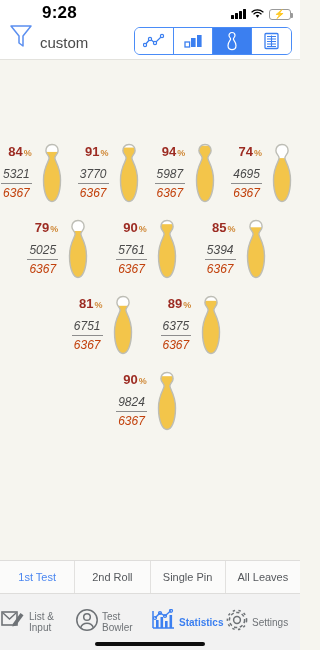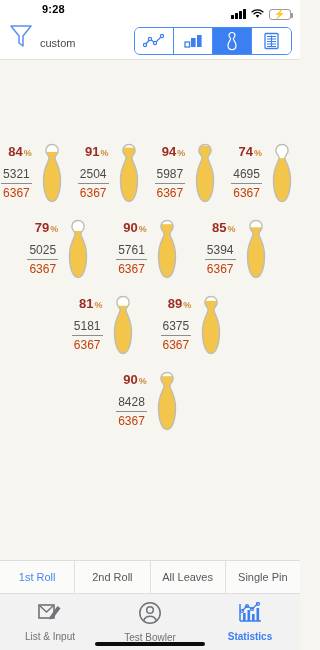--- a/index.html
+++ b/index.html
@@ -10,21 +10,21 @@
   }
   #app{ position:relative; width:300px; height:650px; background:#f6f5ef; }
 
   
   .statusbar{
     height:22px; background:#ffffff;
     display:flex; align-items:center; position:relative;
   }
   .sb-time{
     position:absolute; left:42px; top:3px;
-    font-size:11px; font-weight:700; color:#000;
+    font-size:17px; font-weight:700; color:#000;
     letter-spacing:.2px;
   }
   .sb-right{
     position:absolute; right:9px; top:5px;
     display:flex; align-items:center; gap:5px;
   }
   .signal{ display:flex; align-items:flex-end; gap:1.4px; height:10px; }
   .signal i{ display:block; width:2.6px; background:#000; border-radius:.5px; }
   .signal i:nth-child(1){height:4px;}
   .signal i:nth-child(2){height:6px;}
@@ -47,21 +47,21 @@
   
   .header{
     height:38px; background:#ffffff;
     display:flex; align-items:center; position:relative;
     border-bottom:1px solid #e3e2dd;
   }
   .filter-btn{
     position:absolute; left:8px; top:-1px;
     display:flex; align-items:center; gap:6px;
   }
-  .filter-label{ font-size:11px; color:#4a4a4a; padding-top:11px; }
+  .filter-label{ font-size:15px; color:#4a4a4a; padding-top:11px; }
 
   .segmented{
     position:absolute; left:134px; top:5px;
     display:flex; height:28px;
     border:1.3px solid #4a8cf7; border-radius:6px; overflow:hidden;
     background:#fff;
   }
   .seg{
     width:39px; height:100%;
     display:flex; align-items:center; justify-content:center;
@@ -83,21 +83,21 @@
 
   .pin-cell{
     display:flex; align-items:center; gap:3px;
   }
   .stats{ text-align:right; }
   .pct{
     font-size:13px; font-weight:700; color:#9c2b22;
     line-height:1.1; white-space:nowrap;
   }
   .pct .unit{ font-size:9px; font-weight:700; color:#d08a3a; margin-left:1px; }
-  .frac{ margin-top:7px; }
+  .frac{ margin-top:7px;font-style:italic; }
   .frac .num{
     font-size:12px; color:#4a4a4a; line-height:1.25;
     padding:0 2px 1px 2px; border-bottom:1px solid #8d8d8d;
   }
   .frac .den{
     font-size:12px; color:#c2410c; line-height:1.35;
     padding:1px 2px 0 2px;
   }
 
   .pin-svg{ display:block; }
@@ -116,22 +116,22 @@
   .rolltab:last-child{ border-right:none; }
   .rolltab.active{ color:#4a86f0; }
 
   
   .tabbar{
     position:absolute; left:0; right:0; bottom:0;
     height:56px; background:#f2f2f2;
     display:flex;
   }
   .tabitem{
-    flex:1; display:flex; flex-direction:column;
-    align-items:center; justify-content:center; gap:3px;
+    flex:1; display:flex; flex-direction:row;
+    align-items:center; gap:3px;
     color:#6e7276;
   }
   .tabitem.active{ color:#3b7ff0; }
   .tabitem .tlabel{ font-size:10px; }
   .tabitem.active .tlabel{ font-weight:700; }
 
   .homebar{
     position:absolute; bottom:4px; left:50%; transform:translateX(-50%);
     width:110px; height:4px; background:#0d0d0d; border-radius:2px;
   }
@@ -239,21 +239,21 @@
               <path d="M17 2.5 c4.4 0 6.1 3.4 6.1 6.2 c0 3.2 -3.2 5.0 -3.2 7.4 c0 3.4 5.6 8.4 5.6 22.0 c0 13.0 -4.0 21.4 -8.5 21.4 c-4.5 0 -8.5 -8.4 -8.5 -21.4 c0 -13.6 5.6 -18.6 5.6 -22.0 c0 -2.4 -3.2 -4.2 -3.2 -7.4 c0 -2.8 1.7 -6.2 6.1 -6.2 Z" fill="#ffffff"></path>
               <rect x="0" y="9.92" width="34" height="52.08" fill="#f3c54a" clip-path="url(#clip_0_0)"></rect>
               <path d="M17 2.5 c4.4 0 6.1 3.4 6.1 6.2 c0 3.2 -3.2 5.0 -3.2 7.4 c0 3.4 5.6 8.4 5.6 22.0 c0 13.0 -4.0 21.4 -8.5 21.4 c-4.5 0 -8.5 -8.4 -8.5 -21.4 c0 -13.6 5.6 -18.6 5.6 -22.0 c0 -2.4 -3.2 -4.2 -3.2 -7.4 c0 -2.8 1.7 -6.2 6.1 -6.2 Z" fill="none" stroke="#bdbdb5" stroke-width="1.4"></path>
             </svg>
           </div>
         </div>
         <div class="pin-cell">
           <div class="stats">
             <div class="pct">91<span class="unit">%</span></div>
             <div class="frac">
-              <div class="num">2504</div>
+              <div class="num">3770</div>
               <div class="den">6367</div>
             </div>
           </div>
           <div>
             <svg class="pin-svg" width="34" height="62" viewBox="0 0 34 62">
               <defs>
                 <clipPath id="clip_0_1">
                   <path d="M17 2.5 c4.4 0 6.1 3.4 6.1 6.2 c0 3.2 -3.2 5.0 -3.2 7.4 c0 3.4 5.6 8.4 5.6 22.0 c0 13.0 -4.0 21.4 -8.5 21.4 c-4.5 0 -8.5 -8.4 -8.5 -21.4 c0 -13.6 5.6 -18.6 5.6 -22.0 c0 -2.4 -3.2 -4.2 -3.2 -7.4 c0 -2.8 1.7 -6.2 6.1 -6.2 Z"></path>
                 </clipPath>
               </defs>
@@ -369,21 +369,21 @@
               <path d="M17 2.5 c4.4 0 6.1 3.4 6.1 6.2 c0 3.2 -3.2 5.0 -3.2 7.4 c0 3.4 5.6 8.4 5.6 22.0 c0 13.0 -4.0 21.4 -8.5 21.4 c-4.5 0 -8.5 -8.4 -8.5 -21.4 c0 -13.6 5.6 -18.6 5.6 -22.0 c0 -2.4 -3.2 -4.2 -3.2 -7.4 c0 -2.8 1.7 -6.2 6.1 -6.2 Z" fill="none" stroke="#bdbdb5" stroke-width="1.4"></path>
             </svg>
           </div>
         </div>
       </div>
     <div class="pin-row r3">
         <div class="pin-cell">
           <div class="stats">
             <div class="pct">81<span class="unit">%</span></div>
             <div class="frac">
-              <div class="num">5181</div>
+              <div class="num">6751</div>
               <div class="den">6367</div>
             </div>
           </div>
           <div>
             <svg class="pin-svg" width="34" height="62" viewBox="0 0 34 62">
               <defs>
                 <clipPath id="clip_2_0">
                   <path d="M17 2.5 c4.4 0 6.1 3.4 6.1 6.2 c0 3.2 -3.2 5.0 -3.2 7.4 c0 3.4 5.6 8.4 5.6 22.0 c0 13.0 -4.0 21.4 -8.5 21.4 c-4.5 0 -8.5 -8.4 -8.5 -21.4 c0 -13.6 5.6 -18.6 5.6 -22.0 c0 -2.4 -3.2 -4.2 -3.2 -7.4 c0 -2.8 1.7 -6.2 6.1 -6.2 Z"></path>
                 </clipPath>
               </defs>
@@ -413,45 +413,45 @@
               <path d="M17 2.5 c4.4 0 6.1 3.4 6.1 6.2 c0 3.2 -3.2 5.0 -3.2 7.4 c0 3.4 5.6 8.4 5.6 22.0 c0 13.0 -4.0 21.4 -8.5 21.4 c-4.5 0 -8.5 -8.4 -8.5 -21.4 c0 -13.6 5.6 -18.6 5.6 -22.0 c0 -2.4 -3.2 -4.2 -3.2 -7.4 c0 -2.8 1.7 -6.2 6.1 -6.2 Z" fill="none" stroke="#bdbdb5" stroke-width="1.4"></path>
             </svg>
           </div>
         </div>
       </div>
     <div class="pin-row r4">
         <div class="pin-cell">
           <div class="stats">
             <div class="pct">90<span class="unit">%</span></div>
             <div class="frac">
-              <div class="num">8428</div>
+              <div class="num">9824</div>
               <div class="den">6367</div>
             </div>
           </div>
           <div>
             <svg class="pin-svg" width="34" height="62" viewBox="0 0 34 62">
               <defs>
                 <clipPath id="clip_3_0">
                   <path d="M17 2.5 c4.4 0 6.1 3.4 6.1 6.2 c0 3.2 -3.2 5.0 -3.2 7.4 c0 3.4 5.6 8.4 5.6 22.0 c0 13.0 -4.0 21.4 -8.5 21.4 c-4.5 0 -8.5 -8.4 -8.5 -21.4 c0 -13.6 5.6 -18.6 5.6 -22.0 c0 -2.4 -3.2 -4.2 -3.2 -7.4 c0 -2.8 1.7 -6.2 6.1 -6.2 Z"></path>
                 </clipPath>
               </defs>
               <path d="M17 2.5 c4.4 0 6.1 3.4 6.1 6.2 c0 3.2 -3.2 5.0 -3.2 7.4 c0 3.4 5.6 8.4 5.6 22.0 c0 13.0 -4.0 21.4 -8.5 21.4 c-4.5 0 -8.5 -8.4 -8.5 -21.4 c0 -13.6 5.6 -18.6 5.6 -22.0 c0 -2.4 -3.2 -4.2 -3.2 -7.4 c0 -2.8 1.7 -6.2 6.1 -6.2 Z" fill="#ffffff"></path>
               <rect x="0" y="6.20" width="34" height="55.80" fill="#f3c54a" clip-path="url(#clip_3_0)"></rect>
               <path d="M17 2.5 c4.4 0 6.1 3.4 6.1 6.2 c0 3.2 -3.2 5.0 -3.2 7.4 c0 3.4 5.6 8.4 5.6 22.0 c0 13.0 -4.0 21.4 -8.5 21.4 c-4.5 0 -8.5 -8.4 -8.5 -21.4 c0 -13.6 5.6 -18.6 5.6 -22.0 c0 -2.4 -3.2 -4.2 -3.2 -7.4 c0 -2.8 1.7 -6.2 6.1 -6.2 Z" fill="none" stroke="#bdbdb5" stroke-width="1.4"></path>
             </svg>
           </div>
         </div>
       </div>
   </div>
 
   <div class="rolltabs">
-      <div class="rolltab active">1st Roll</div>
+      <div class="rolltab active">1st Test</div>
       <div class="rolltab">2nd Roll</div>
+      <div class="rolltab">Single Pin</div>
       <div class="rolltab">All Leaves</div>
-      <div class="rolltab">Single Pin</div>
     </div>
 
   <div class="tabbar">
       <div class="tabitem">
         <span><svg width="26" height="22" viewBox="0 0 26 22">
             <rect x="2" y="3" width="15" height="13" fill="none" stroke="currentColor" stroke-width="1.6"></rect>
             <path d="M3 4 L9.5 10 L16 4" fill="none" stroke="currentColor" stroke-width="1.4"></path>
             <path d="M13 14.5 L20.5 4 L23.5 6.2 L16 16.6 L12.4 17.6 Z" fill="currentColor"></path>
           </svg></span>
         <span class="tlabel">List &amp; Input</span>
@@ -473,16 +473,26 @@
             <rect x="15" y="12" width="2.6" height="7" fill="currentColor"></rect>
             <rect x="19.5" y="6" width="2.6" height="13" fill="currentColor"></rect>
             <polyline points="5,9 10,4 15,7 21,1.5" fill="none" stroke="currentColor" stroke-width="1.4"></polyline>
             <circle cx="5" cy="9" r="1.5" fill="none" stroke="currentColor" stroke-width="1.2"></circle>
             <circle cx="10" cy="4" r="1.5" fill="none" stroke="currentColor" stroke-width="1.2"></circle>
             <circle cx="15" cy="7" r="1.5" fill="none" stroke="currentColor" stroke-width="1.2"></circle>
             <circle cx="21" cy="1.8" r="1.5" fill="none" stroke="currentColor" stroke-width="1.2"></circle>
           </svg></span>
         <span class="tlabel">Statistics</span>
       </div>
+      <div class="tabitem">
+        <span><svg width="24" height="24" viewBox="0 0 24 24">
+            <g fill="none" stroke="currentColor" stroke-width="1.5">
+              <circle cx="12" cy="12" r="3.4"></circle>
+              <circle cx="12" cy="12" r="7.6" stroke-dasharray="3.2 2.6"></circle>
+              <circle cx="12" cy="12" r="9.6" stroke-dasharray="2.4 3.4"></circle>
+            </g>
+          </svg></span>
+        <span class="tlabel">Settings</span>
+      </div>
     </div>
 
   <div class="homebar"></div>
 </div>
 
 </body></html>

